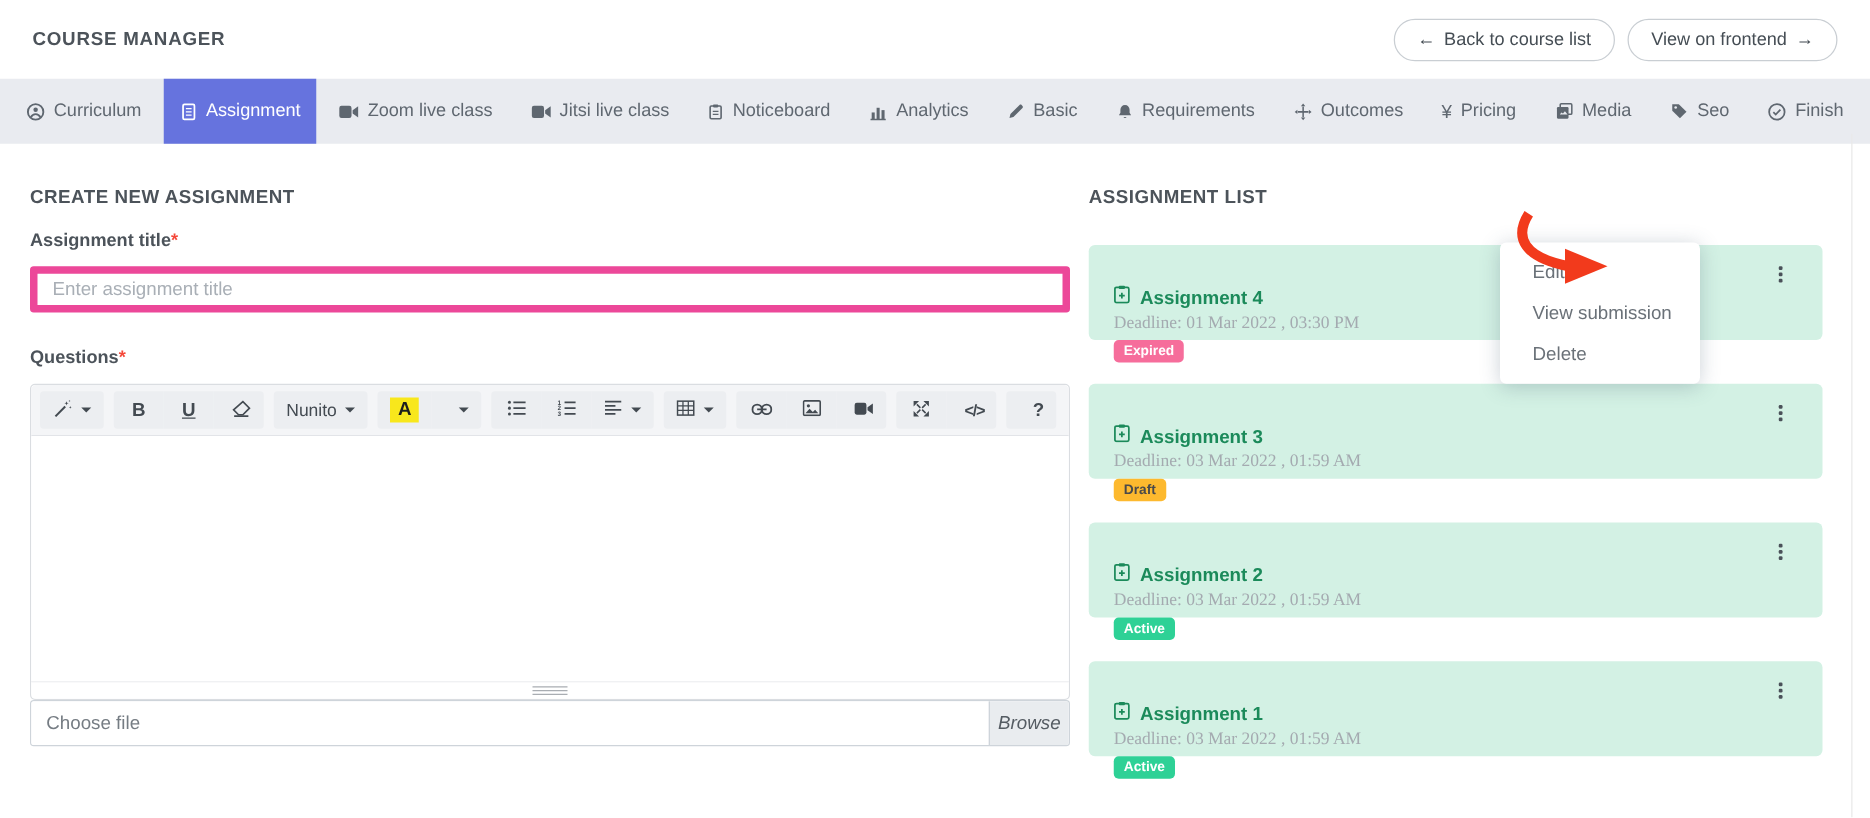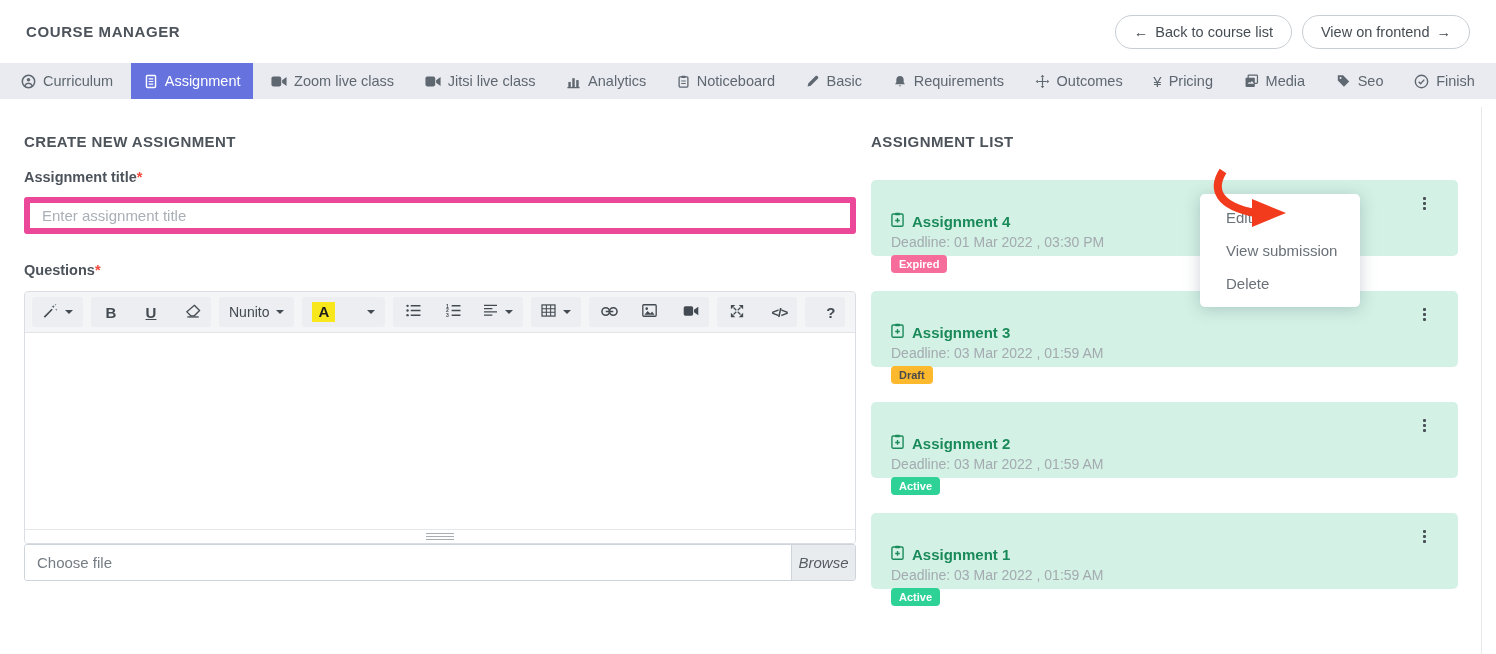--- a/index.html
+++ b/index.html
@@ -13,21 +13,21 @@
   .app-header { height:63px; display:flex; align-items:center; justify-content:space-between; padding:0 26px; background:#fff; }
   .app-title { font-size:15px; font-weight:bold; letter-spacing:.6px; color:#4c535a; }
   .hdr-actions { display:flex; gap:10px; }
   .pill-btn {
     height:34px; padding:0 18px; border:1px solid #c9ced3; border-radius:17px; background:#fff;
     font-size:14.5px; color:#454d54; display:flex; align-items:center; gap:7px; cursor:pointer;
     font-family:"Liberation Sans", sans-serif;
   }
 
   
-  .tabbar { height:36px; background:#e9ebf0; display:flex; align-items:stretch; justify-content:space-between; padding:0 8px; }
+  .tabbar { height:52px; background:#e9ebf0; display:flex; align-items:stretch; justify-content:space-between; padding:0 8px; }
   .tab { display:flex; align-items:center; gap:7px; padding:0 13px; font-size:14.5px; color:#5f6770; cursor:pointer; white-space:nowrap; }
   .tab.active { background:#6673de; color:#fff;text-align:right; }
   .tab .tab-icon { display:flex; align-items:center; }
   .yen-glyph { font-size:15px; }
 
   
   .main { display:flex; gap:15px; padding:34px 24px 0; }
   .left-col { width:832px; }
   .right-col { width:587px; }
   .section-title { font-size:15px; font-weight:bold; letter-spacing:.4px; color:#4c535a; margin:0 0 19px; }
@@ -63,21 +63,21 @@
   .drag-handle i { height:1px; background:#a9adb2; display:block; }
 
   .plain-label { font-size:15px; color:#5a6167; margin-bottom:14px; }
   .file-input { display:flex; height:37px; border:1px solid #ced4da; border-radius:3px; overflow:hidden; cursor:pointer; }
   .file-text { flex:1; display:flex; align-items:center; padding:0 12px; color:#757c83; font-size:15px; background:#fff; }
   .browse { width:64px; background:#e9ecef; border-left:1px solid #ced4da; display:flex; align-items:center; justify-content:center; color:#555c63; font-size:15px;font-style:italic; }
 
   
   .card { background:#d3f1e4; border-radius:5px; height:76px; padding:12px 20px; margin-bottom:35px; position:relative; }
   .card-title { display:flex; align-items:flex-end; gap:8px; color:#1b8a5a; font-weight:bold; font-size:15px;margin-top:20px; }
-  .card-deadline { color:#a4aab0; font-size:14px; margin-top:4px; }
+  .card-deadline { color:#a4aab0; font-size:14px; margin-top:4px;font-family:Liberation Serif, serif; }
   .badge { display:inline-block; margin-top:5px; font-size:11px; font-weight:bold; padding:3px 8px; border-radius:4px; line-height:1.1; }
   .kebab { position:absolute; top:15px; right:30px; border:none; background:none; display:flex; flex-direction:column; gap:2px; align-items:center; padding:2px; cursor:pointer; }
   .kebab i { width:3px; height:3px; background:#4a5159; border-radius:1px; display:block; }
 
   
   .ctx-menu { position:absolute; left:1200px; top:194px; width:160px; background:#fff; border-radius:5px; box-shadow:0 2px 16px rgba(70,90,110,.28); padding:7px 0; z-index:5; }
   .ctx-item { padding:8px 26px; font-size:15px; color:#6a7178; cursor:pointer; white-space:nowrap; }
 
   
   .arrow-annotation { position:absolute; left:1208px; top:168px; z-index:6; pointer-events:none; }
@@ -135,38 +135,38 @@
     <span class="tab-icon">
         <svg width="16" height="13" viewBox="0 0 18 14">
           <rect x="0.5" y="1.5" width="11" height="11" rx="2" fill="currentColor"></rect>
           <path d="M12.5 5.5L17.5 2v10l-5-3.5z" fill="currentColor"></path>
         </svg>
       </span>
     <span class="tab-label">Jitsi live class</span>
   </a>
     <a class="tab">
     <span class="tab-icon">
+        <svg width="13" height="15" viewBox="0 0 16 16">
+          <rect x="2.6" y="2.2" width="10.8" height="12.6" rx="1.2" stroke="currentColor" fill="none" stroke-width="1.6"></rect>
+          <rect x="5.4" y="0.8" width="5.2" height="2.8" rx="0.8" fill="currentColor"></rect>
+          <path d="M5.2 7.5h5.6M5.2 10.5h5.6" stroke="currentColor" stroke-width="1.3"></path>
+        </svg>
+      </span>
+    <span class="tab-label">Noticeboard</span>
+  </a>
+    <a class="tab">
+    <span class="tab-icon">
         <svg width="15" height="15" viewBox="0 0 16 16">
           <path d="M1.5 14.5h13" stroke="currentColor" stroke-width="1.4"></path>
           <rect x="2.5" y="8.5" width="2.6" height="6" fill="currentColor"></rect>
           <rect x="6.7" y="4.5" width="2.6" height="10" fill="currentColor"></rect>
           <rect x="10.9" y="6.5" width="2.6" height="8" fill="currentColor"></rect>
         </svg>
       </span>
     <span class="tab-label">Analytics</span>
-  </a>
-    <a class="tab">
-    <span class="tab-icon">
-        <svg width="13" height="15" viewBox="0 0 16 16">
-          <rect x="2.6" y="2.2" width="10.8" height="12.6" rx="1.2" stroke="currentColor" fill="none" stroke-width="1.6"></rect>
-          <rect x="5.4" y="0.8" width="5.2" height="2.8" rx="0.8" fill="currentColor"></rect>
-          <path d="M5.2 7.5h5.6M5.2 10.5h5.6" stroke="currentColor" stroke-width="1.3"></path>
-        </svg>
-      </span>
-    <span class="tab-label">Noticeboard</span>
   </a>
     <a class="tab">
     <span class="tab-icon">
         <svg width="14" height="14" viewBox="0 0 16 16">
           <path d="M1.8 14.2l.9-3.6 8.3-8.3c.5-.5 1.4-.5 1.9 0l.8.8c.5.5.5 1.4 0 1.9l-8.3 8.3z" fill="currentColor"></path>
         </svg>
       </span>
     <span class="tab-label">Basic</span>
   </a>
     <a class="tab">

